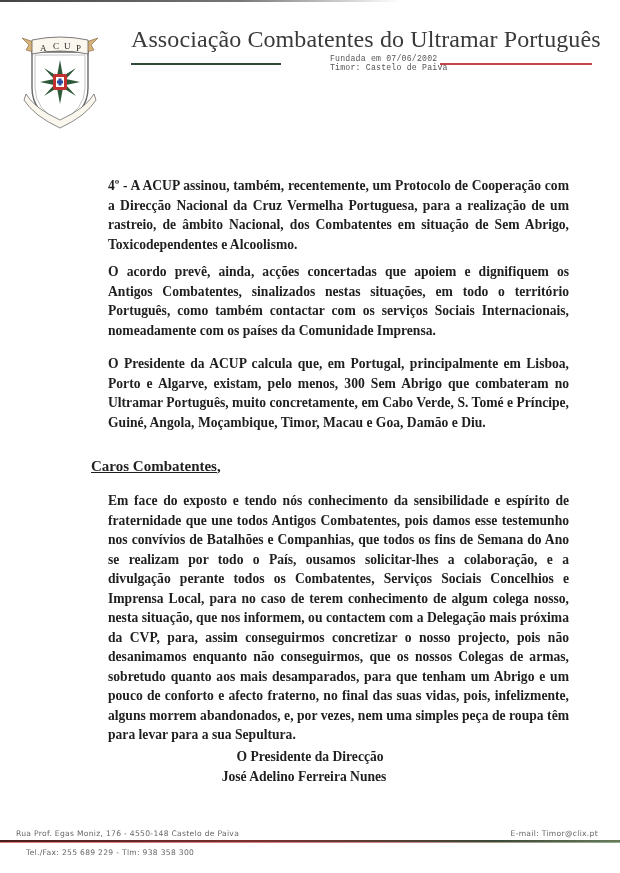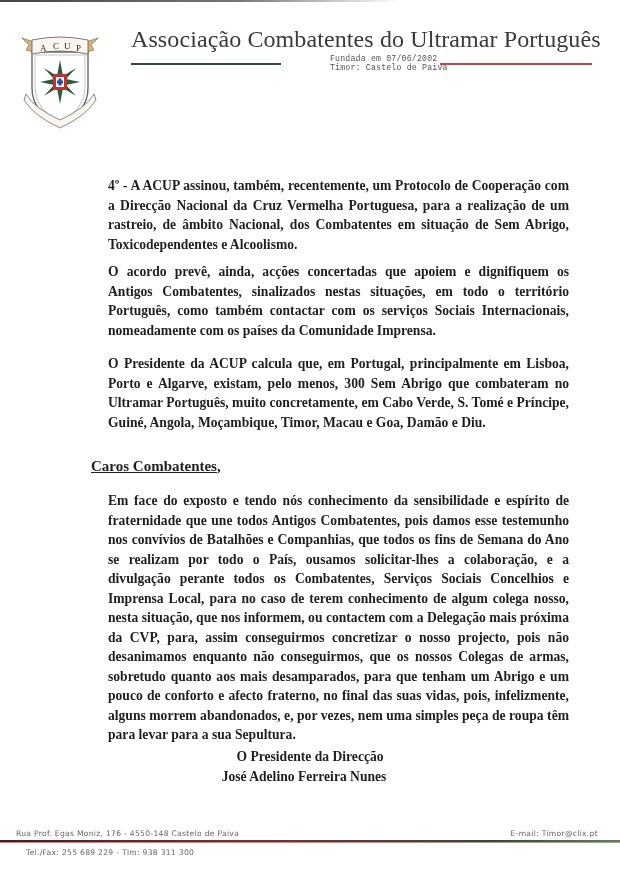--- a/index.html
+++ b/index.html
@@ -91,14 +91,14 @@
 
 <div class="signature">
   <div>O Presidente da Direcção</div>
   <div class="sig-line2">José Adelino Ferreira Nunes</div>
 </div>
 
 <div class="ft ft-addr">Rua Prof. Egas Moniz, 176 - 4550-148 Castelo de Paiva</div>
 <div class="ft ft-email">E-mail: Timor@clix.pt</div>
 <div class="footer-line"></div>
 <div class="footer-line2"></div>
-<div class="ft ft-tel">Tel./Fax: 255 689 229 - Tlm: 938 311 300</div>
+<div class="ft ft-tel">Tel./Fax: 255 689 229 - Tlm: 938 358 300</div>
 <div class="ft ft-nif">Contribuinte Nº 506 204 859</div>
 
 </body></html>

